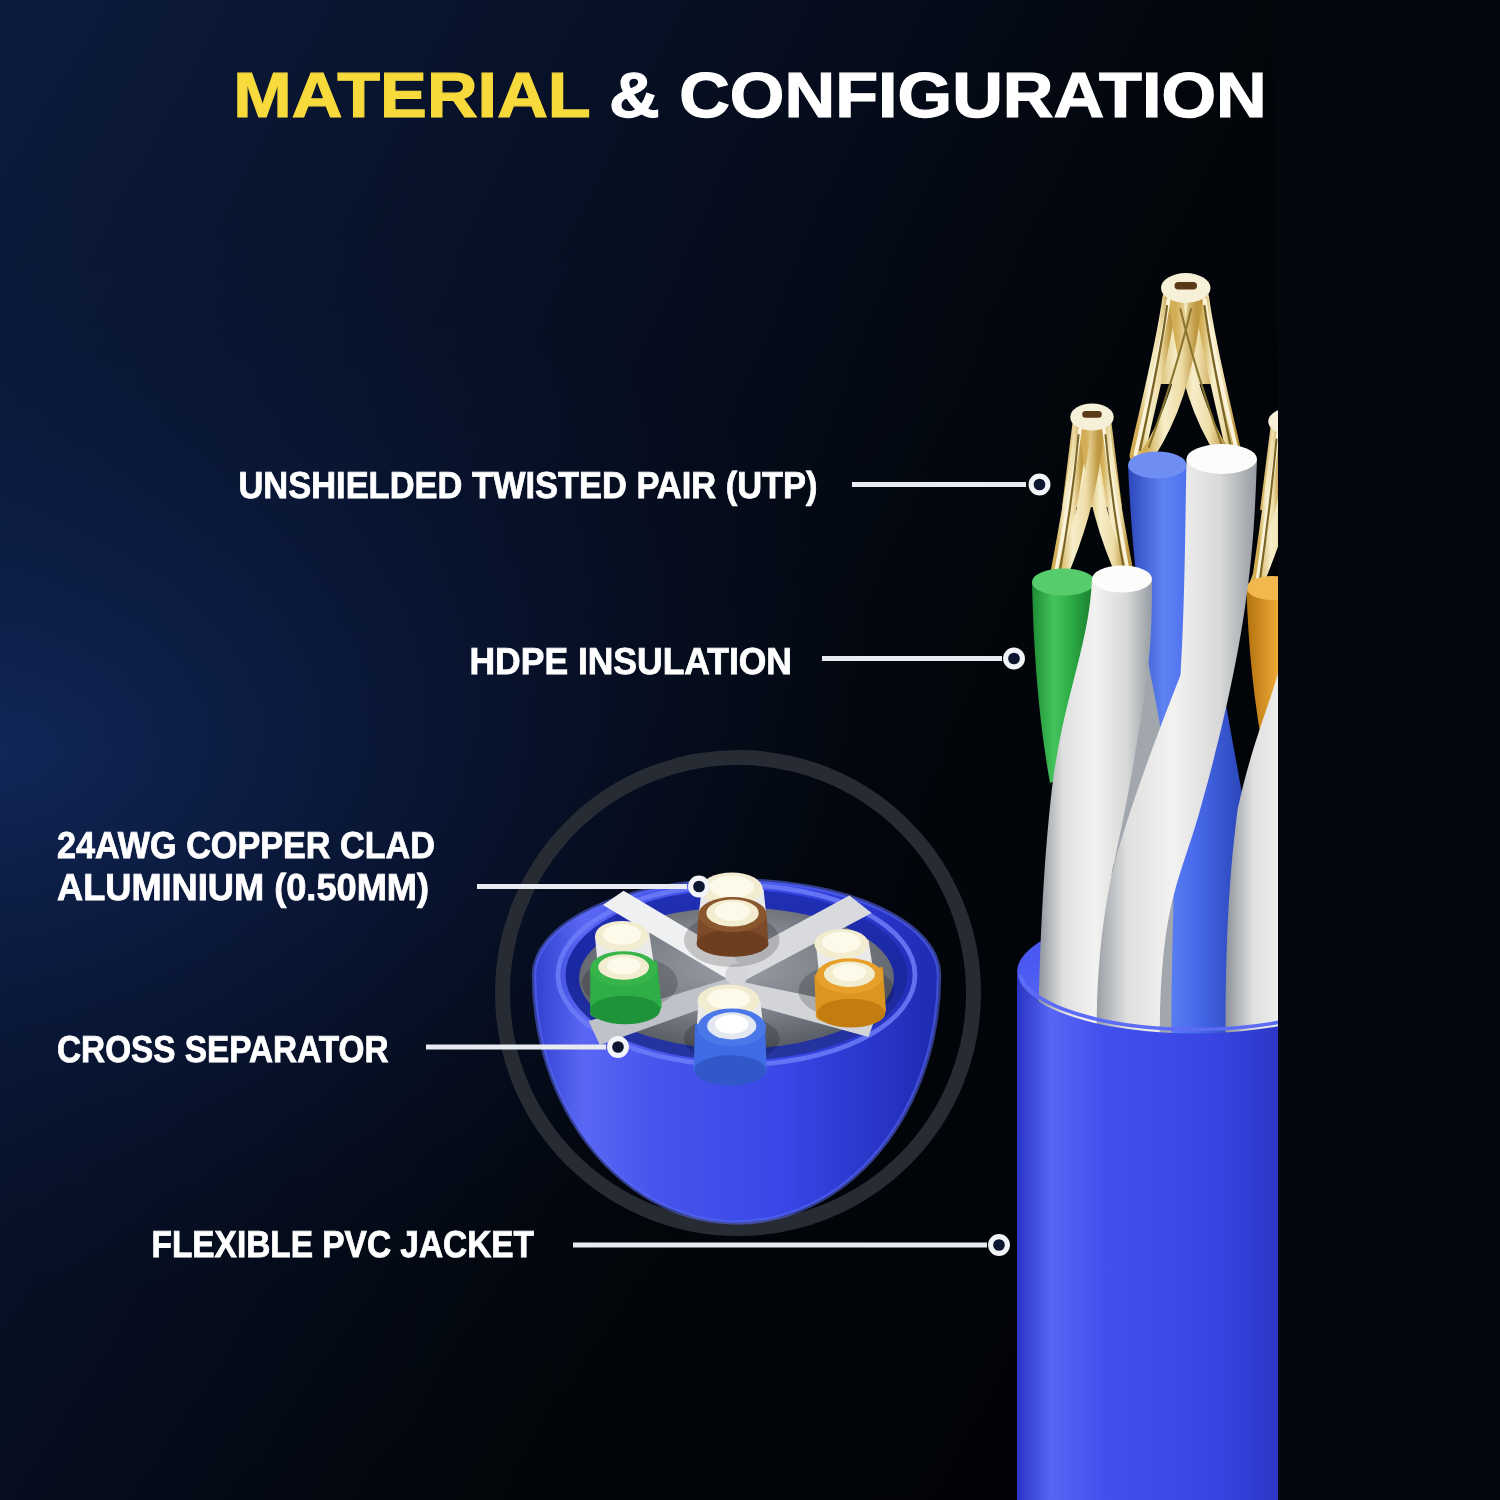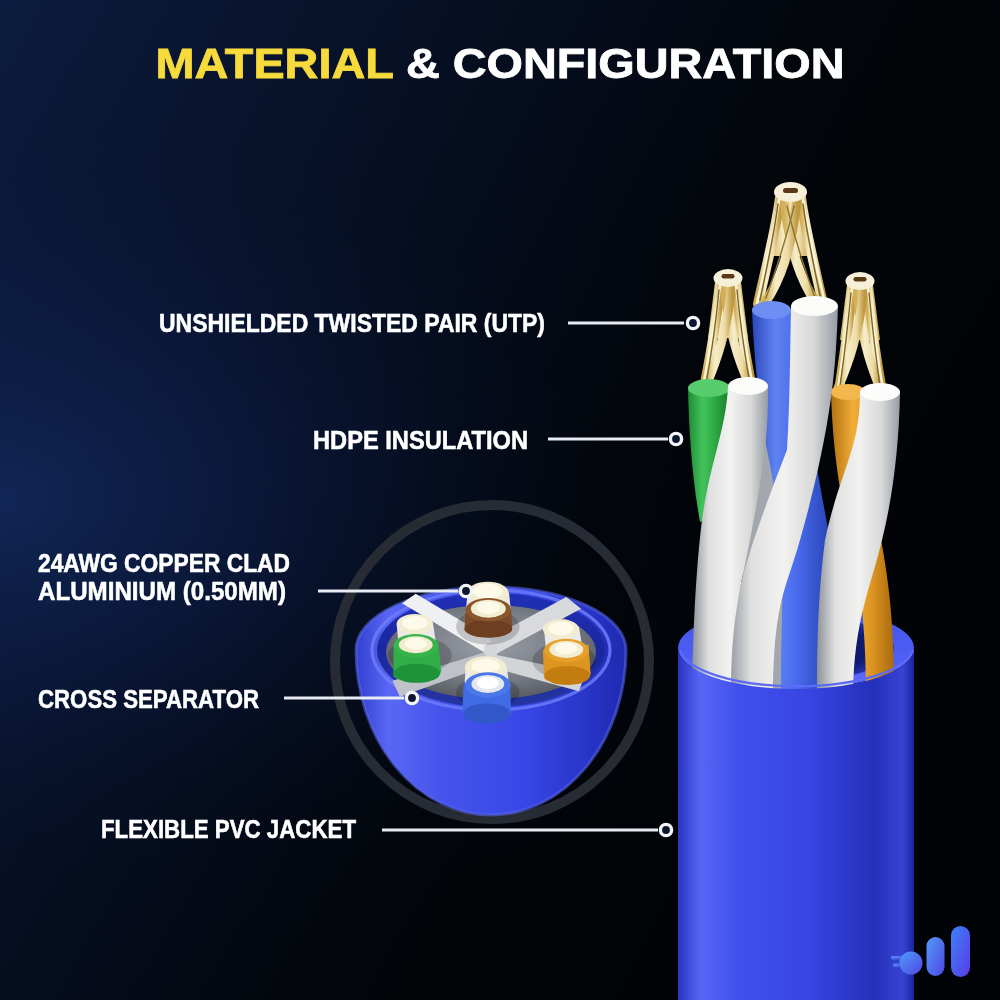--- a/index.html
+++ b/index.html
@@ -1,16 +1,16 @@
 <!DOCTYPE html>
 <html><head>
 <meta charset="utf-8">
 <style>
   html,body{margin:0;padding:0;background:#04070e;}
-  #stage{width:1000px;height:1000px;position:relative;overflow:hidden;}
+  #stage{width:852px;height:1000px;position:relative;overflow:hidden;}
   svg{display:block;}
   text{font-family:"Liberation Sans",sans-serif;}
 </style>
 </head>
 <body>
 <div id="stage">
 <svg width="1000" height="1000" viewBox="0 0 1000 1000">
 <defs>
   <linearGradient id="bgLin" x1="0" y1="0" x2="900" y2="480" gradientUnits="userSpaceOnUse">
     <stop offset="0" stop-color="#0c1c3e"></stop>

